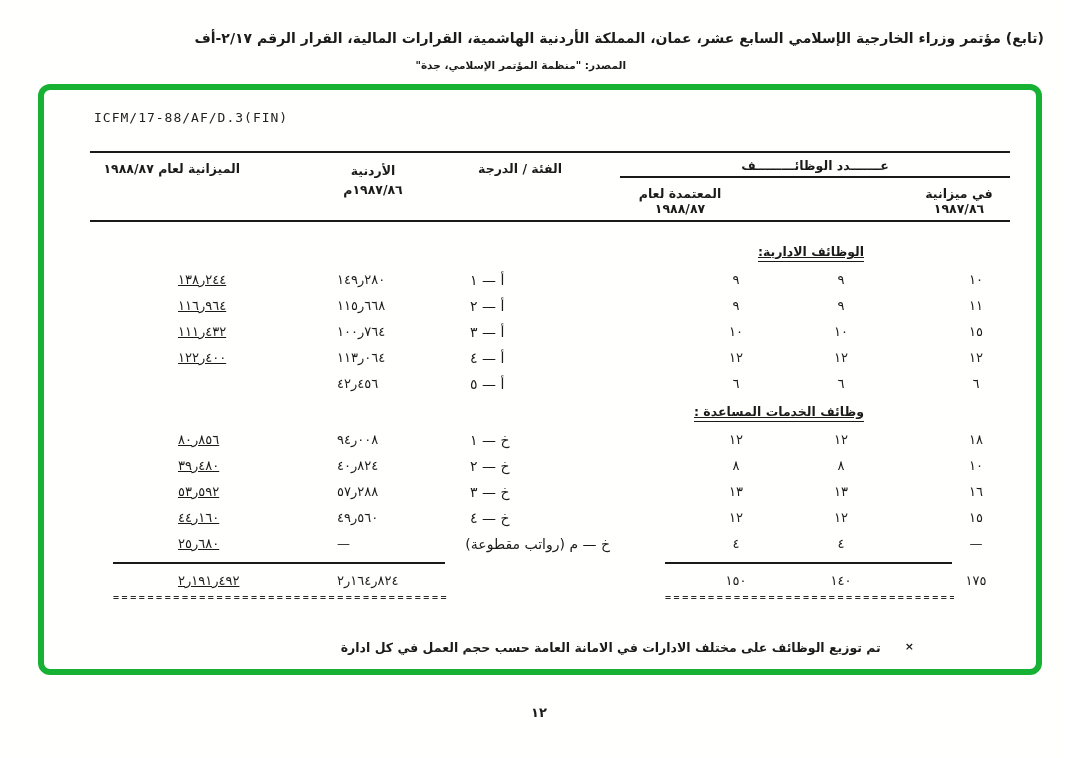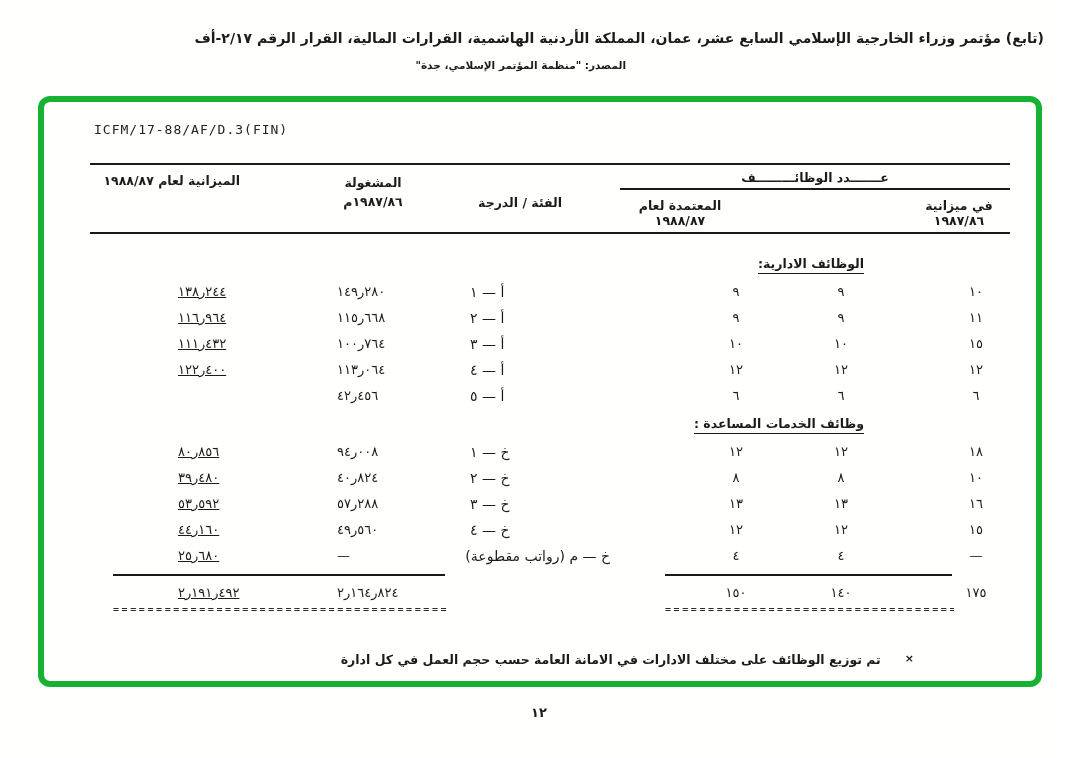--- a/index.html
+++ b/index.html
@@ -19,21 +19,21 @@
     position:absolute; top:30px; right:18px;
     direction:rtl; font-size:14px; font-weight:bold;
     letter-spacing:0.2px; white-space:nowrap;
   }
   .doc-title2 {
     position:absolute; top:59px; right:436px;
     direction:rtl; font-size:10.5px; font-weight:bold; white-space:nowrap;
   }
   
   .panel {
-    position:absolute; top:96px; left:38px;
+    position:absolute; top:84px; left:38px;
     width:1004px; height:591px;
     border:6px solid #17b234;
     border-radius:12px;
     background:#fffffe;
   }
   .doc-id {
     margin:20px 0 0 50px;
     font-family:"DejaVu Sans Mono", monospace;
     font-size:13px; letter-spacing:1px; color:#222;
   }
@@ -53,29 +53,29 @@
   }
   .h-count {
     position:absolute; top:5px; right:0; width:390px;
     text-align:center;
     border-bottom:2px solid #1a1a1a;
     padding-bottom:3px;
   }
   .h-inbudget { position:absolute; top:33px; right:0; width:102px; text-align:center; line-height:15px; }
   .h-occupied { position:absolute; top:33px; right:118px; width:110px; text-align:center; }
   .h-approved { position:absolute; top:33px; right:285px; width:90px; text-align:center; line-height:15px; }
-  .h-category { position:absolute; top:8px; right:448px; white-space:nowrap;margin-top:22px; }
+  .h-category { position:absolute; top:8px; right:448px; white-space:nowrap; }
   .h-b87 { position:absolute; top:8px; right:594px; width:86px; text-align:center; line-height:19px; }
   .h-b88 { position:absolute; top:8px; right:770px; white-space:nowrap; }
   
   .sec-space { height:15px; }
   .section-title {
     height:30px; line-height:30px;
     padding-right:146px;
-    font-weight:bold; font-size:12.5px;
+    font-weight:bold; font-size:12.5px;text-decoration:underline;
   }
   .section-title span { border-bottom:1.5px solid #1a1a1a; padding-bottom:2px; }
   
   .row {
     display:grid;
     grid-template-columns:110px 130px 150px 150px 190px 190px;
     height:26px; line-height:26px;
   }
   .c-inbudget { text-align:center; padding-left:42px; }
   .c-occupied { text-align:center; padding-left:12px; }
@@ -136,21 +136,21 @@
         <div class="h-inbudget">
           <span>في ميزانية</span><br>
           <span>١٩٨٧/٨٦</span>
         </div>
         <div class="h-approved">
           <span>المعتمدة لعام</span><br>
           <span>١٩٨٨/٨٧</span>
         </div>
         <div class="h-category">الفئة / الدرجة</div>
         <div class="h-b87">
-          <span>المشغولة</span><br>
+          <span>الأردنية</span><br>
           <span>١٩٨٧/٨٦م</span>
         </div>
         <div class="h-b88">الميزانية لعام ١٩٨٨/٨٧</div>
       </div>
 
       <div class="sec-space"></div>
 
       <div class="section-title">
         <span>الوظائف الادارية:</span>
       </div>

